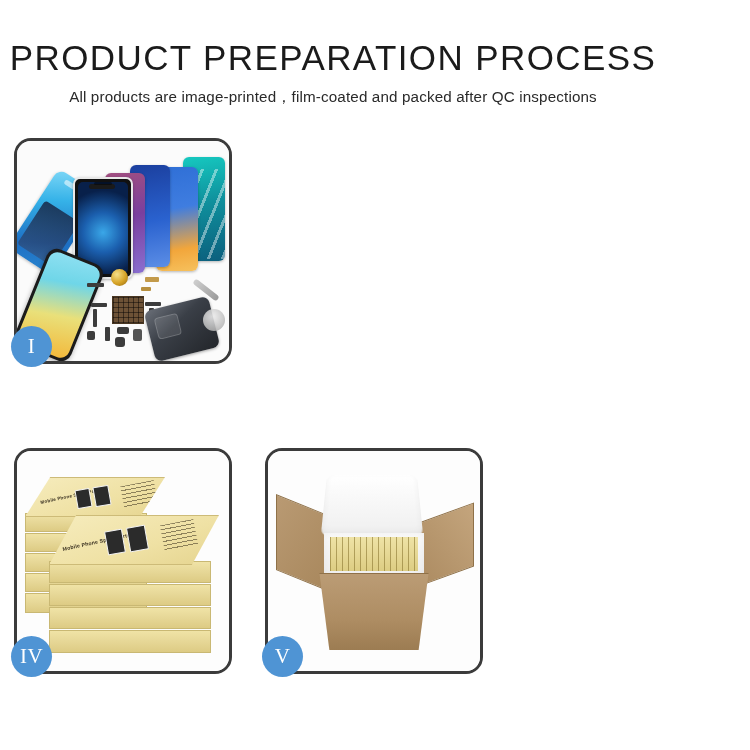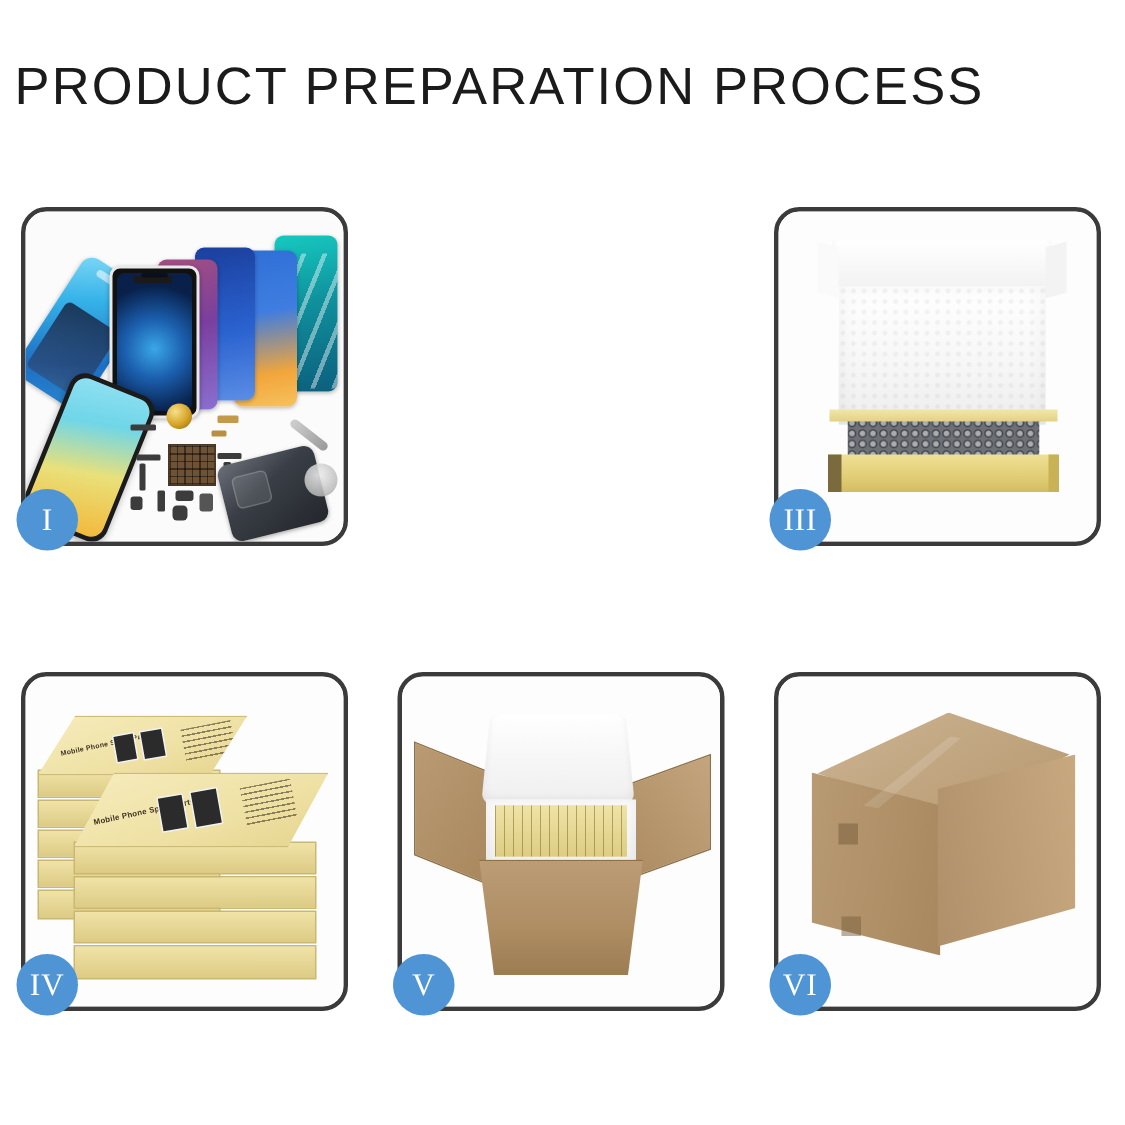--- a/index.html
+++ b/index.html
@@ -369,20 +369,21 @@
   .c6-tapeA { position:absolute; left:18px; top:74px; width:13px; height:14px; background:rgba(120,96,62,.55); }
   .c6-tapeB { position:absolute; left:20px; top:136px; width:13px; height:13px; background:rgba(120,96,62,.5); }
 </style>
 </head>
 <body>
 
 <div id="page">
 
   <div class="header">
     <div class="title">PRODUCT PREPARATION PROCESS</div>
+    <div class="subtitle">All products are image-printed，film-coated and packed after QC inspections</div>
   </div>
 
   <div class="grid">
 
     <div class="panel p-c1 p-r1">
       <div class="clip">
         <div class="sc1">
           <div class="film-screen"></div>
           <div class="phone-fan">
             <div class="fan-ph f5"></div>
@@ -412,32 +413,20 @@
             <div class="chassis"></div>
             <div class="tool"></div>
             <div class="tool2"></div>
           </div>
         </div>
       </div>
       <div class="badge">I</div>
     </div>
 
 
-    <div class="panel p-c3 p-r1">
-      <div class="clip">
-        <div class="sc3">
-          <div class="b3-lid"></div>
-          <div class="b3-foam"></div>
-          <div class="b3-contents"></div>
-          <div class="b3-rim"></div>
-          <div class="b3-front"></div>
-        </div>
-      </div>
-      <div class="badge">III</div>
-    </div>
 
     <div class="panel p-c1 p-r2">
       <div class="clip">
         <div class="sc4">
           <div class="stackwrap">
 
             <div class="kbox" style="left:4px;top:46px;width:120px;height:17px;"></div>
             <div class="kbox" style="left:4px;top:66px;width:120px;height:17px;"></div>
             <div class="kbox" style="left:4px;top:86px;width:120px;height:17px;"></div>
             <div class="kbox" style="left:4px;top:106px;width:120px;height:17px;"></div>
@@ -477,30 +466,15 @@
           <div class="c5-flapR"></div>
           <div class="c5-foamlid"></div>
           <div class="c5-foambox"></div>
           <div class="c5-inner"></div>
           <div class="c5-body"></div>
         </div>
       </div>
       <div class="badge">V</div>
     </div>
 
-    <div class="panel p-c3 p-r2">
-      <div class="clip">
-        <div class="sc6">
-          <div class="c6">
-            <div class="c6-top"></div>
-            <div class="c6-left"></div>
-            <div class="c6-right"></div>
-            <div class="c6-seam"></div>
-            <div class="c6-tapeA"></div>
-            <div class="c6-tapeB"></div>
-          </div>
-        </div>
-      </div>
-      <div class="badge">VI</div>
-    </div>
 
   </div>
 </div>
 
 </body></html>

